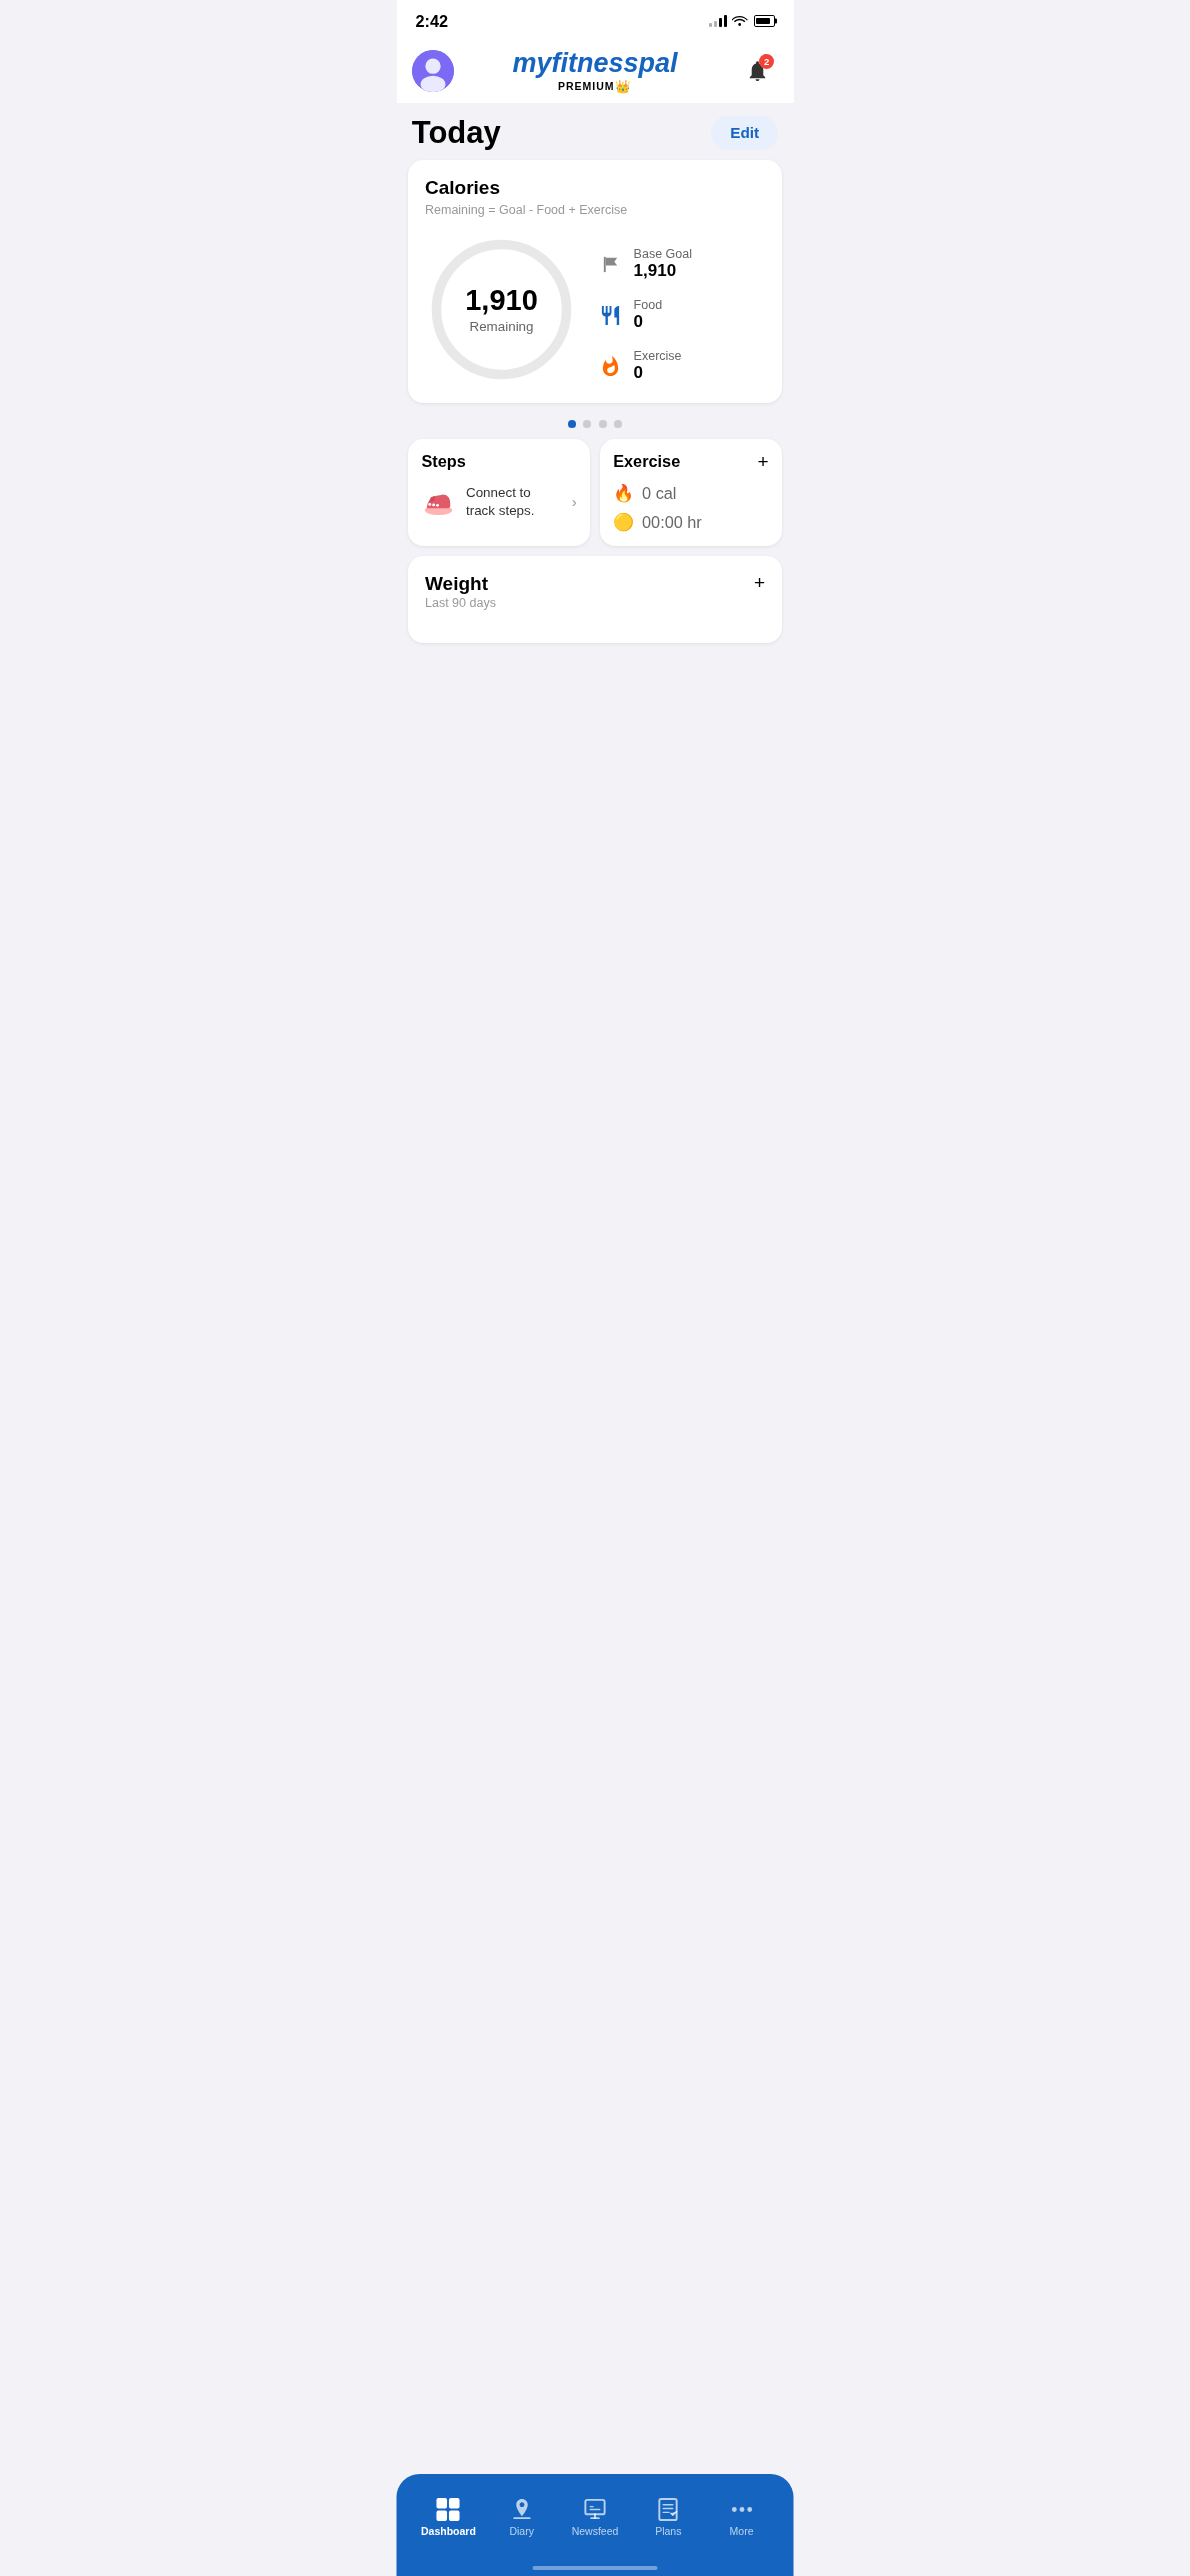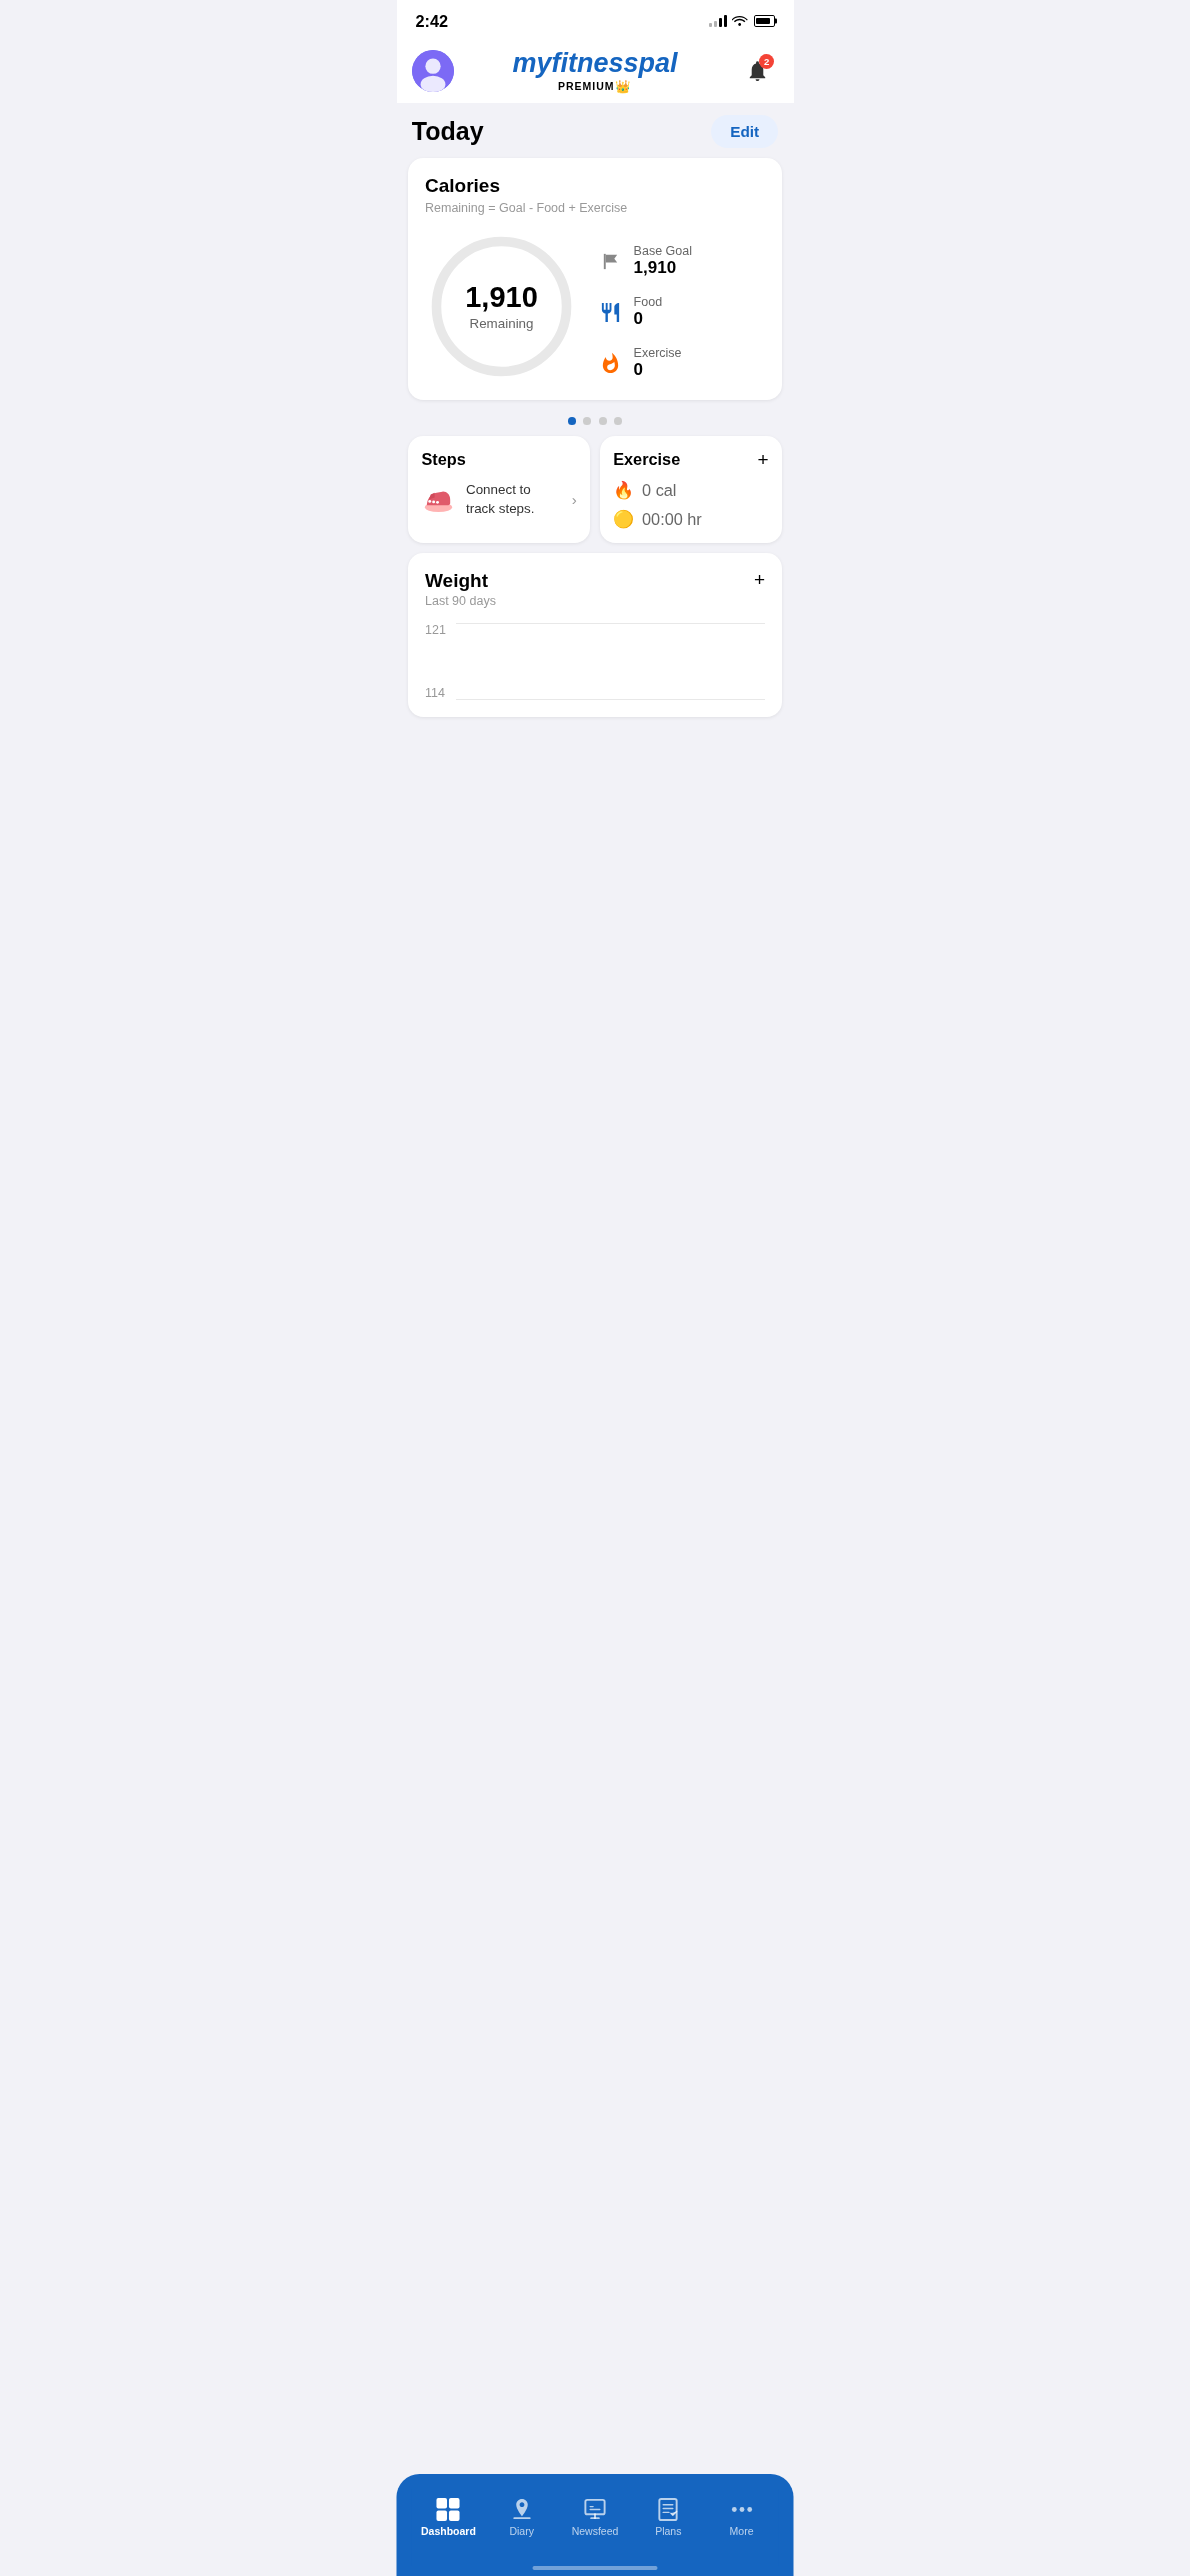--- a/index.html
+++ b/index.html
@@ -172,21 +172,21 @@
     
     .page-title-row {
       display: flex;
       align-items: center;
       justify-content: space-between;
       padding: 11.5px 15.3px 9.6px;
       background: #f2f2f7;
     }
 
     .page-title {
-      font-size: 25px;
+      font-size: 31px;
       font-weight: 800;
       color: #000;
     }
 
     .edit-btn {
       background: #e8f0fe;
       color: #1565c0;
       border: none;
       border-radius: 19px;
       padding: 7.7px 19px;
@@ -709,30 +709,20 @@
   </div>
 
   <div class="weight-card">
     <div class="weight-header">
       <div>
         <div class="weight-title">Weight</div>
         <div class="weight-subtitle">Last 90 days</div>
       </div>
       <button class="plus-btn">+</button>
     </div>
-    <div class="weight-chart">
-      <div class="weight-y-labels">
-        <span class="weight-y-label">121</span>
-        <span class="weight-y-label">114</span>
-      </div>
-      <div class="weight-chart-lines">
-        <div class="chart-line" style="top: 0;"></div>
-        <div class="chart-line" style="bottom: 0;"></div>
-      </div>
-    </div>
   </div>
 </div>
 
 <div class="bottom-search-area">
 
   <div class="bottom-nav">
 
     <div class="nav-item active">
       <div class="nav-icon">
         <svg width="25" height="25" viewBox="0 0 26 26" fill="white">

